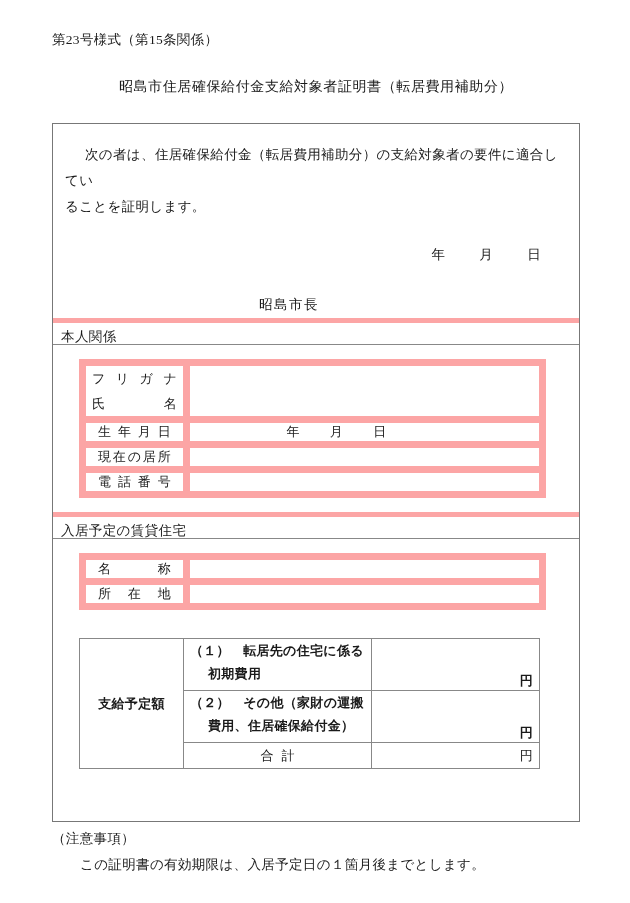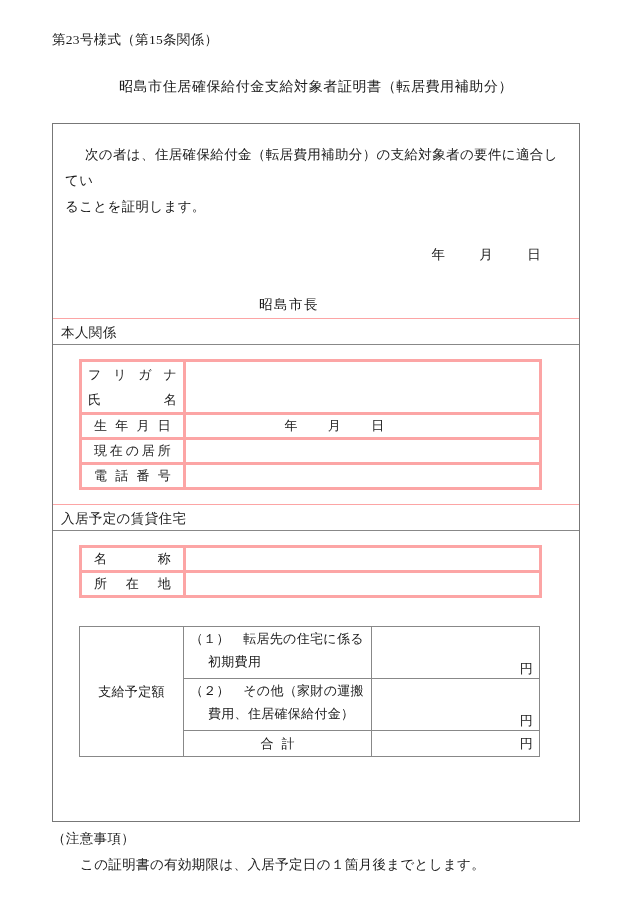--- a/index.html
+++ b/index.html
@@ -78,42 +78,42 @@
   .issuer-line {
     margin-top: 24px;
     text-align: center;
     font-size: 13.5px;
     letter-spacing: 1.5px;
     padding-right: 50px;
   }
 
   
   .section-head {
-    border-top: 1px solid #fca5a5;
+    border-top: 5px solid #fca5a5;
     border-bottom: 1px solid #888;
     height: 27px;
     line-height: 27px;
     padding-left: 8px;
     font-size: 13.5px;
     letter-spacing: .4px;
     box-sizing: border-box;
   }
   .section-body {
     padding: 14px 0 14px 0;
   }
 
   
   table.grid {
     border-collapse: collapse;
     margin-left: 26px;
     width: 460px;
     table-layout: fixed;
   }
   table.grid td {
-    border: 3px solid #fca5a5;
+    border: 7px solid #fca5a5;
     height: 25px;
     font-size: 13px;
     padding: 0 6px;
     box-sizing: border-box;
     letter-spacing: .3px;
   }
   td.lbl {
     width: 104px;
     text-align: center;
     letter-spacing: 0;
@@ -177,21 +177,21 @@
     padding-left: 8px;
   }
   td.amt-val {
     width: 168px;
     text-align: right;
     vertical-align: bottom;
     padding-right: 10px;
     padding-bottom: 3px;
   }
   td.amt-val.single { vertical-align: middle; padding-bottom: 0; height: 26px; }
-  tr.row-tall td { height: 52px; }
+  tr.row-tall td { height: 52px; font-weight: bold; }
 
   
   .notes {
     position: absolute;
     left: 52px;
     top: 826px;
     width: 540px;
     font-size: 13.5px;
     line-height: 26px;
     letter-spacing: .35px;

